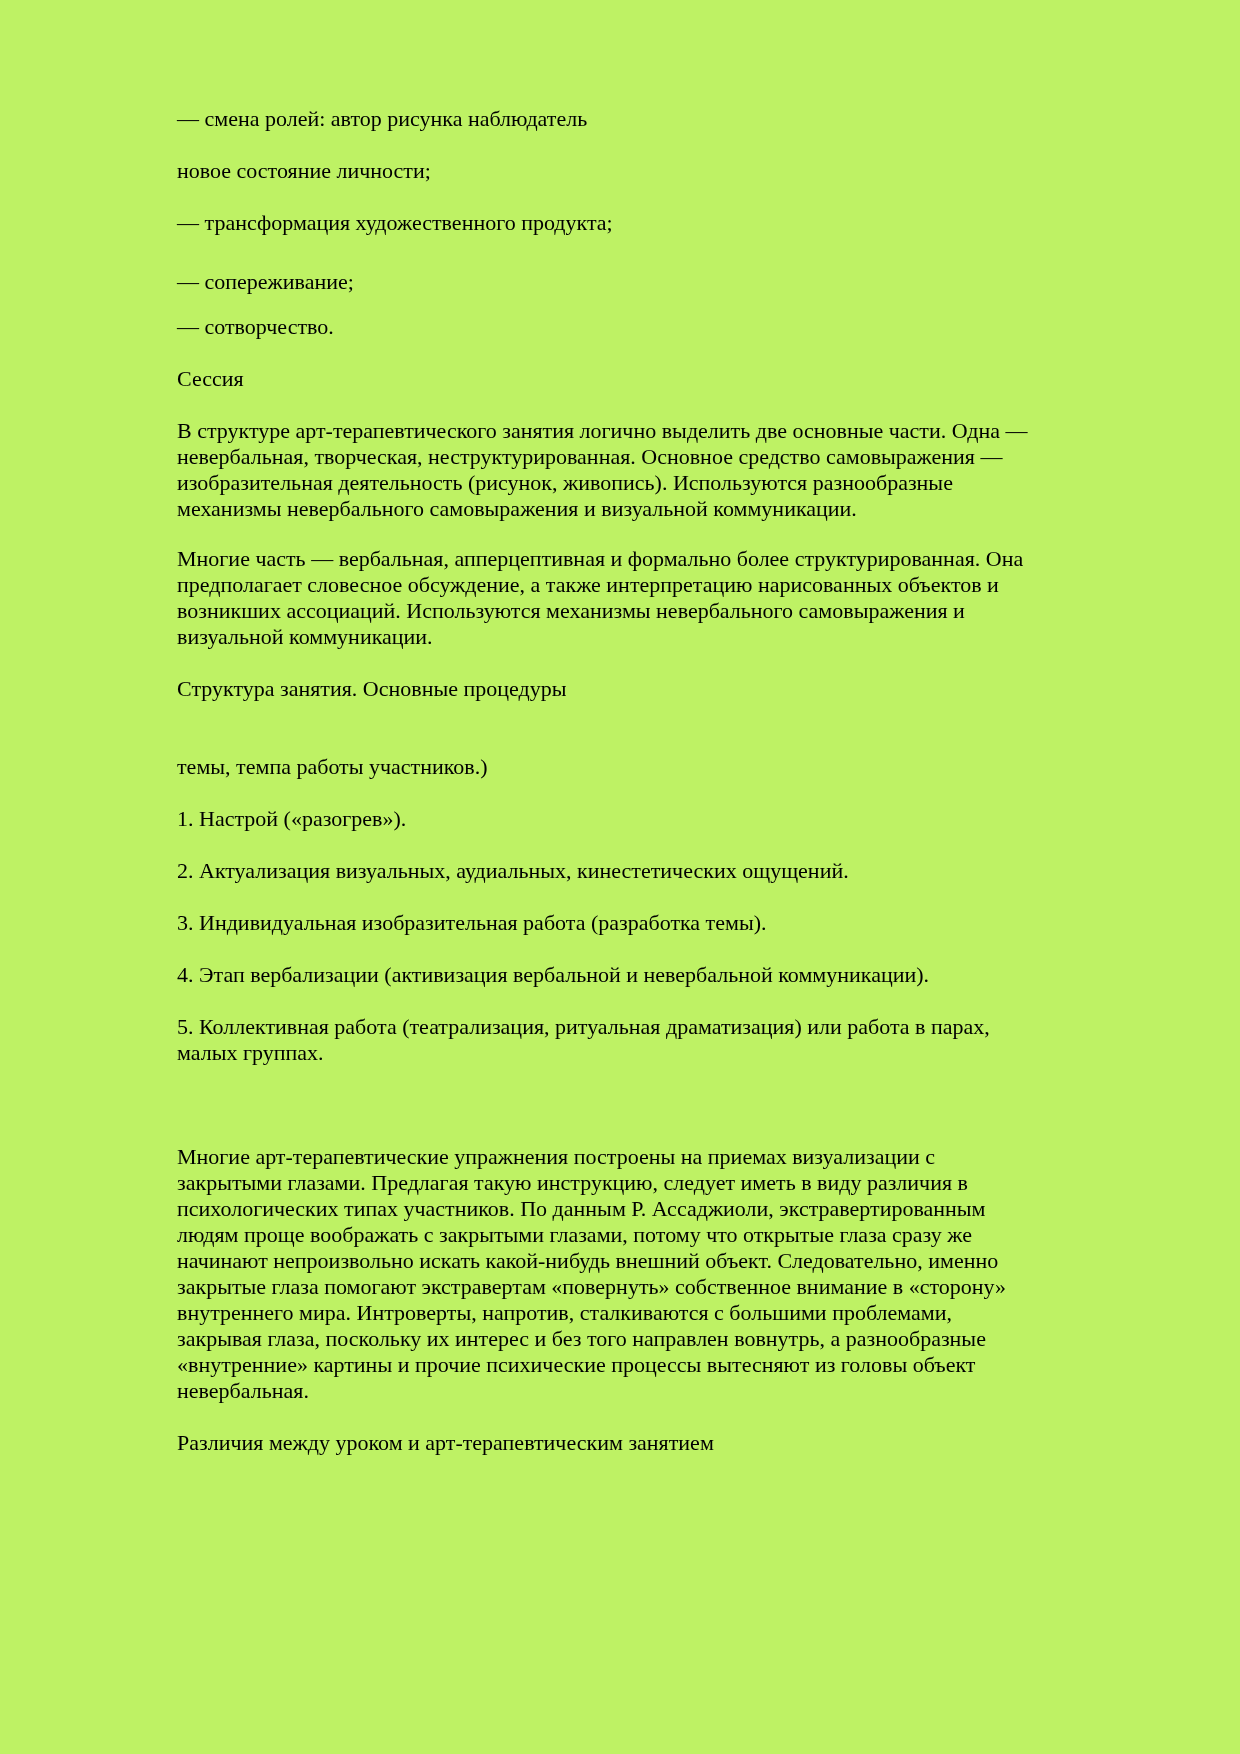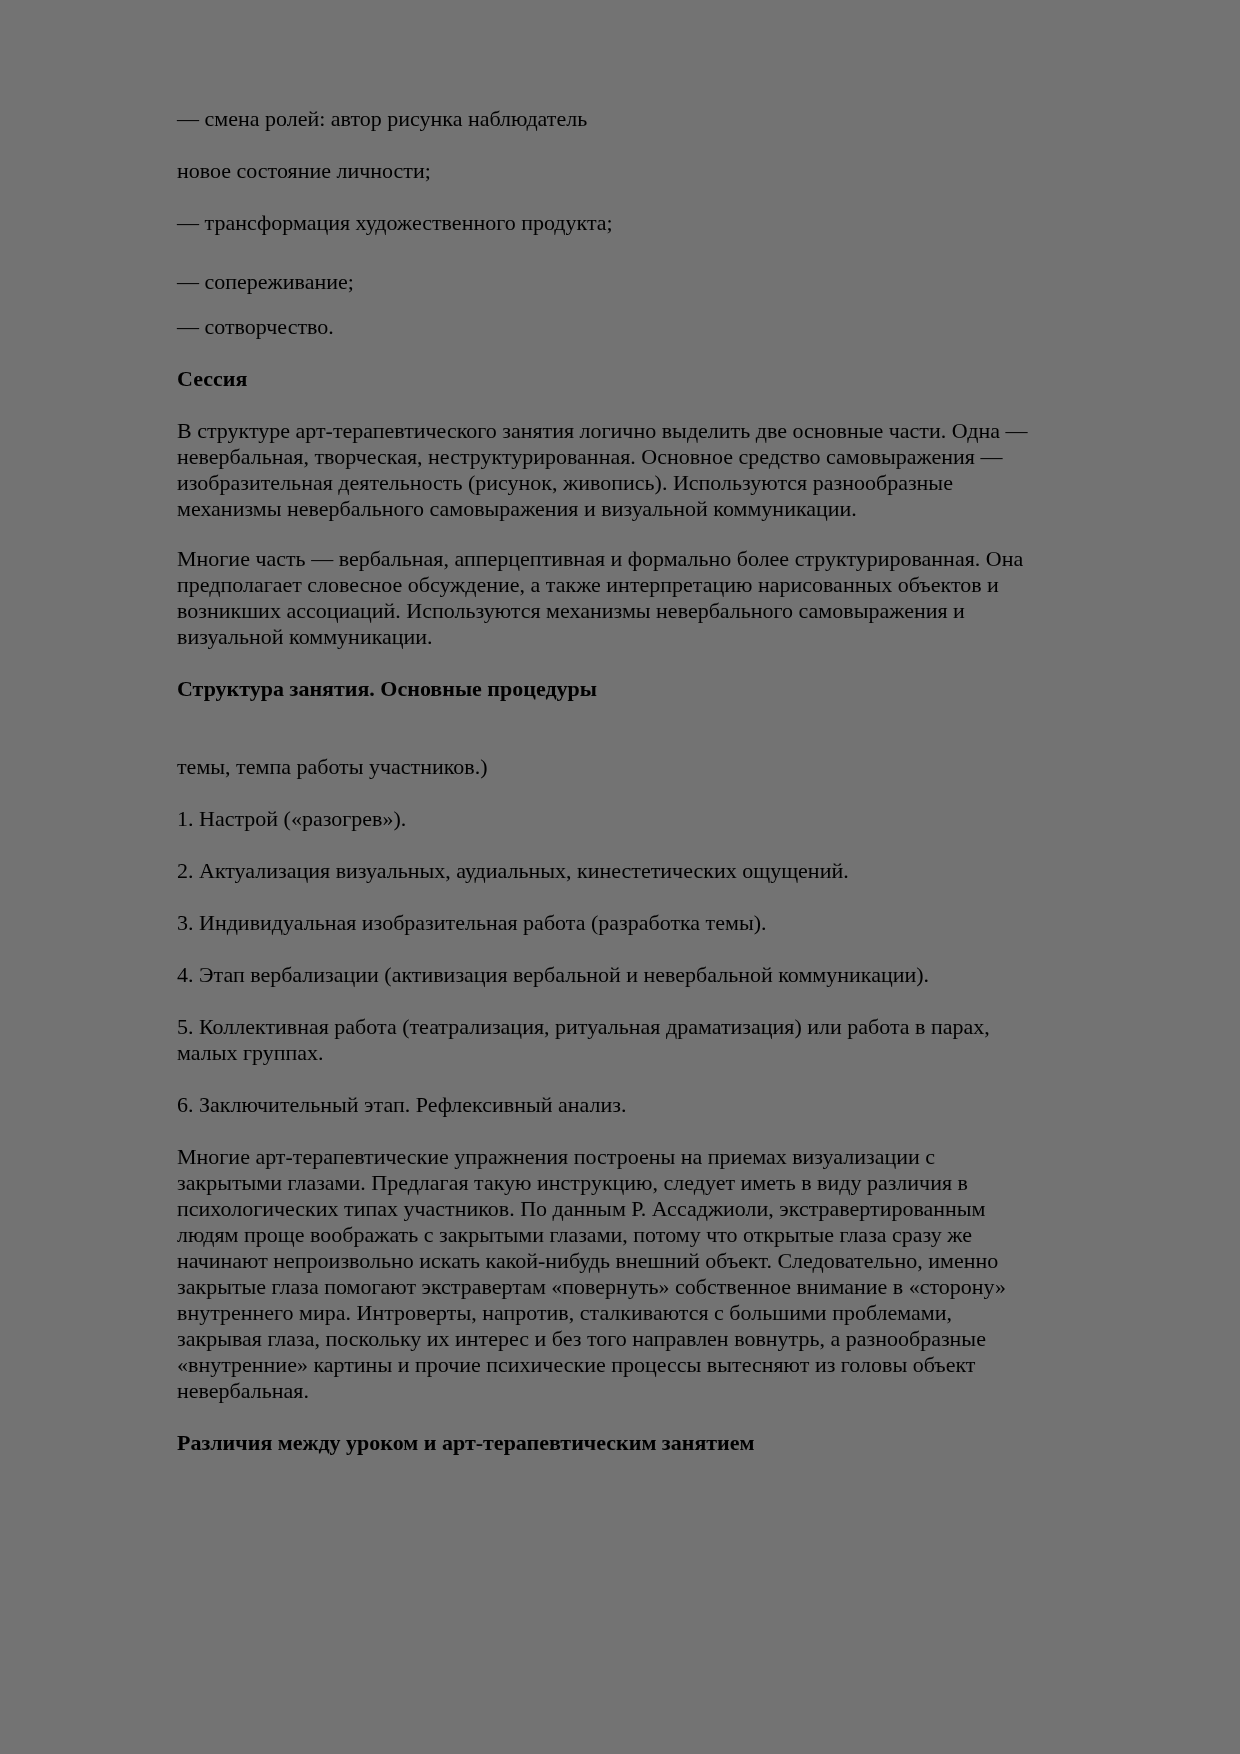--- a/index.html
+++ b/index.html
@@ -1,20 +1,20 @@
 <!DOCTYPE html>
 <html><head>
 <meta charset="utf-8">
 <style>
   html, body { margin:0; padding:0; background:#ffffff; }
   body { width:1240px; height:1754px; position:relative; overflow:hidden;
          font-family:"Liberation Serif","DejaVu Serif",serif; color:#000; }
-  .page { position:absolute; left:0; top:0; width:1240px; height:1754px; background:#737373; }
+  .page { position:absolute; left:0; top:0; width:1240px; height:1754px; background:#bef264; }
   .line { position:absolute; left:177px; font-size:22px; line-height:29px; white-space:nowrap; }
-  .bold { font-weight:bold; }
+  .bold { font-weight:normal; }
 </style>
 </head>
 <body>
 
 <div class="page">
 
   <div class="line" style="top:104px">— смена ролей: автор рисунка наблюдатель</div>
   <div class="line" style="top:156px">новое состояние личности;</div>
   <div class="line" style="top:208px">— трансформация художественного продукта;</div>
   <div class="line" style="top:267px">— сопереживание;</div>
@@ -35,21 +35,20 @@
   <div class="line bold" style="top:674px">Структура занятия. Основные процедуры</div>
 
   <div class="line" style="top:752px">темы, темпа работы участников.)</div>
 
   <div class="line" style="top:804px">1. Настрой («разогрев»).</div>
   <div class="line" style="top:856px">2. Актуализация визуальных, аудиальных, кинестетических ощущений.</div>
   <div class="line" style="top:908px">3. Индивидуальная изобразительная работа (разработка темы).</div>
   <div class="line" style="top:960px">4. Этап вербализации (активизация вербальной и невербальной коммуникации).</div>
   <div class="line" style="top:1012px">5. Коллективная работа (театрализация, ритуальная драматизация) или работа в парах,</div>
   <div class="line" style="top:1038px">малых группах.</div>
-  <div class="line" style="top:1090px">6. Заключительный этап. Рефлексивный анализ.</div>
 
   <div class="line" style="top:1142px">Многие арт-терапевтические упражнения построены на приемах визуализации с</div>
   <div class="line" style="top:1168px">закрытыми глазами. Предлагая такую инструкцию, следует иметь в виду различия в</div>
   <div class="line" style="top:1194px">психологических типах участников. По данным Р. Ассаджиоли, экстравертированным</div>
   <div class="line" style="top:1220px">людям проще воображать с закрытыми глазами, потому что открытые глаза сразу же</div>
   <div class="line" style="top:1246px">начинают непроизвольно искать какой-нибудь внешний объект. Следовательно, именно</div>
   <div class="line" style="top:1272px">закрытые глаза помогают экстравертам «повернуть» собственное внимание в «сторону»</div>
   <div class="line" style="top:1298px">внутреннего мира. Интроверты, напротив, сталкиваются с большими проблемами,</div>
   <div class="line" style="top:1324px">закрывая глаза, поскольку их интерес и без того направлен вовнутрь, а разнообразные</div>
   <div class="line" style="top:1350px">«внутренние» картины и прочие психические процессы вытесняют из головы объект</div>

